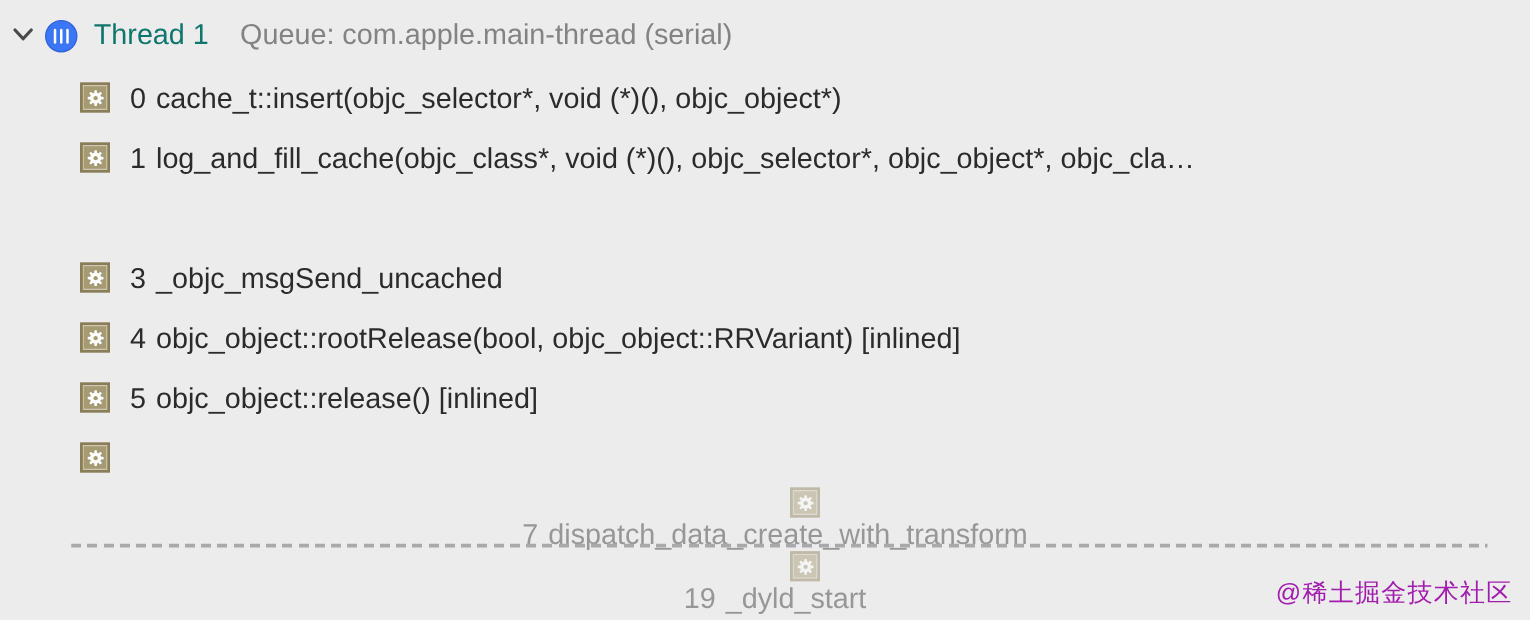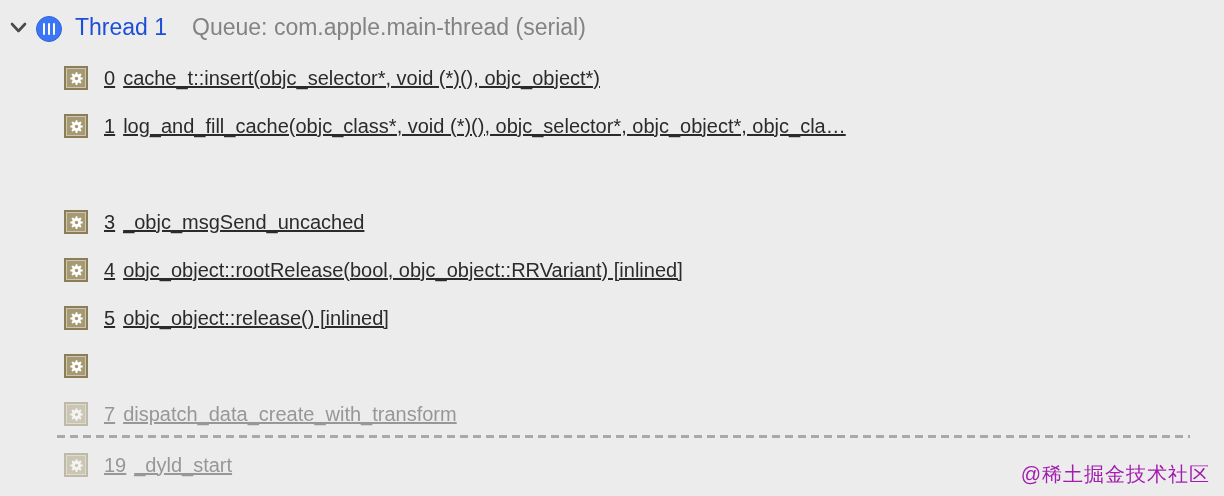--- a/index.html
+++ b/index.html
@@ -23,50 +23,49 @@
   .thread-badge{
     position:absolute;left:36px;top:16px;width:26px;height:26px;
     border-radius:50%;
     background:#3b76f7;
     border:1.5px solid #2e63d8;
     box-sizing:border-box;
     display:flex;align-items:center;justify-content:center;gap:2.5px;
   }
   .thread-badge i{display:block;width:2.6px;height:12px;background:#fff;border-radius:2px;}
   .thread-title{position:absolute;left:75px;top:0;height:54px;display:flex;align-items:center;font-size:23px;}
-  .thread-label{color:#1d4ed8;}
+  .thread-label{color:#0f766e;}
   .queue-label{color:#838383;margin-left:25px;}
   
   .frame-row{
     position:absolute;left:0;right:0;height:48px;
     display:flex;align-items:center;
-    font-size:20px;color:#2b2b2b;
+    font-size:23px;color:#2b2b2b;
     white-space:nowrap;
-    text-decoration:underline;
   }
   .frame-row .sel-bg{
     position:absolute;left:0;top:1px;bottom:1px;right:19px;
     border-radius:0 8px 8px 0;
     background:transparent;
   }
   .frame-row.selected .sel-bg{background:#cccccc;}
   .gear{
     position:relative;
     margin-left:64px;
     width:24px;height:24px;flex:0 0 24px;
     background:#a59a72;
     border:2px solid #8a7e58;
     box-sizing:border-box;
     box-shadow:inset 0 0 0 1px rgba(255,255,255,.45);
     display:flex;align-items:center;justify-content:center;
   }
   .gear svg{display:block;}
   .frame-text{position:relative;margin-left:16px;}
   .frame-index{margin-right:8px;}
-  .frame-row.faded{color:#979797;}
+  .frame-row.faded{color:#979797;flex-direction:column;}
   .frame-row.faded .gear{opacity:.45;}
   
   .separator{
     position:absolute;left:57px;top:435px;width:1133px;height:3px;
     background:repeating-linear-gradient(90deg,#a9a9ab 0 8px,transparent 8px 13px);
   }
   
   .watermark{
     position:absolute;right:14px;bottom:8px;
     font-size:20px;color:#a21caf;letter-spacing:1px;

